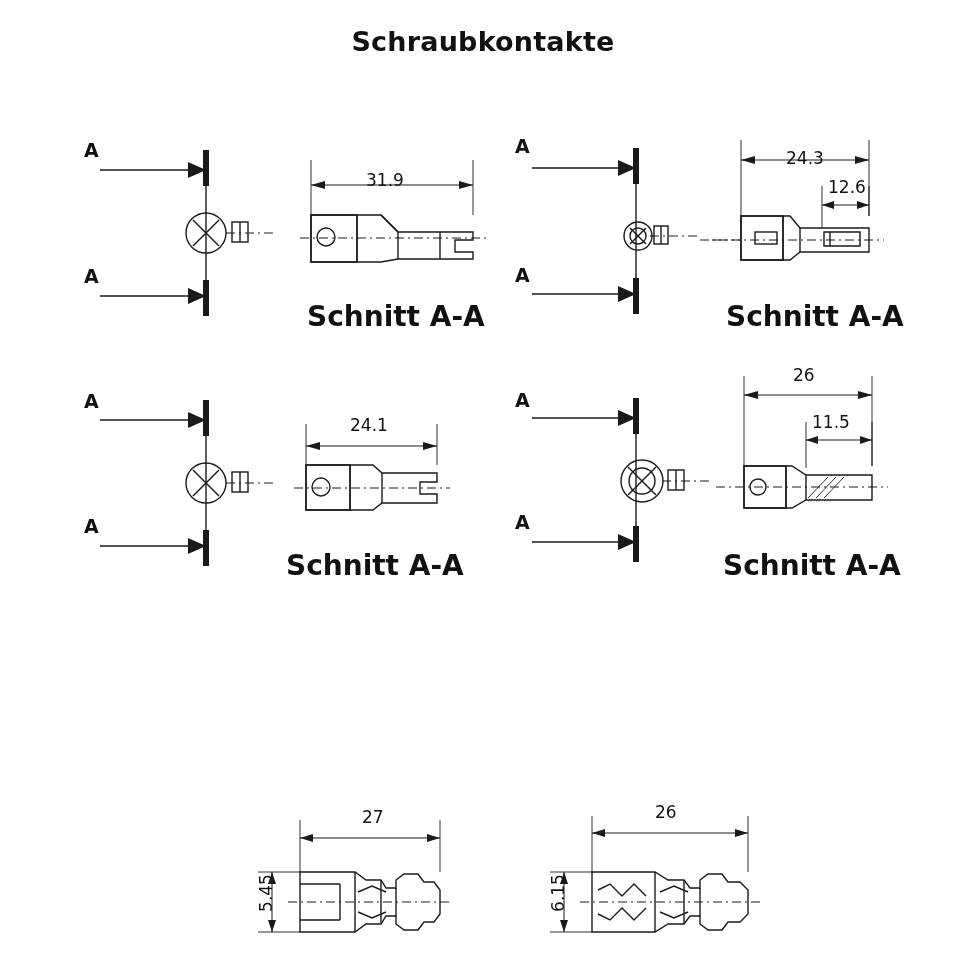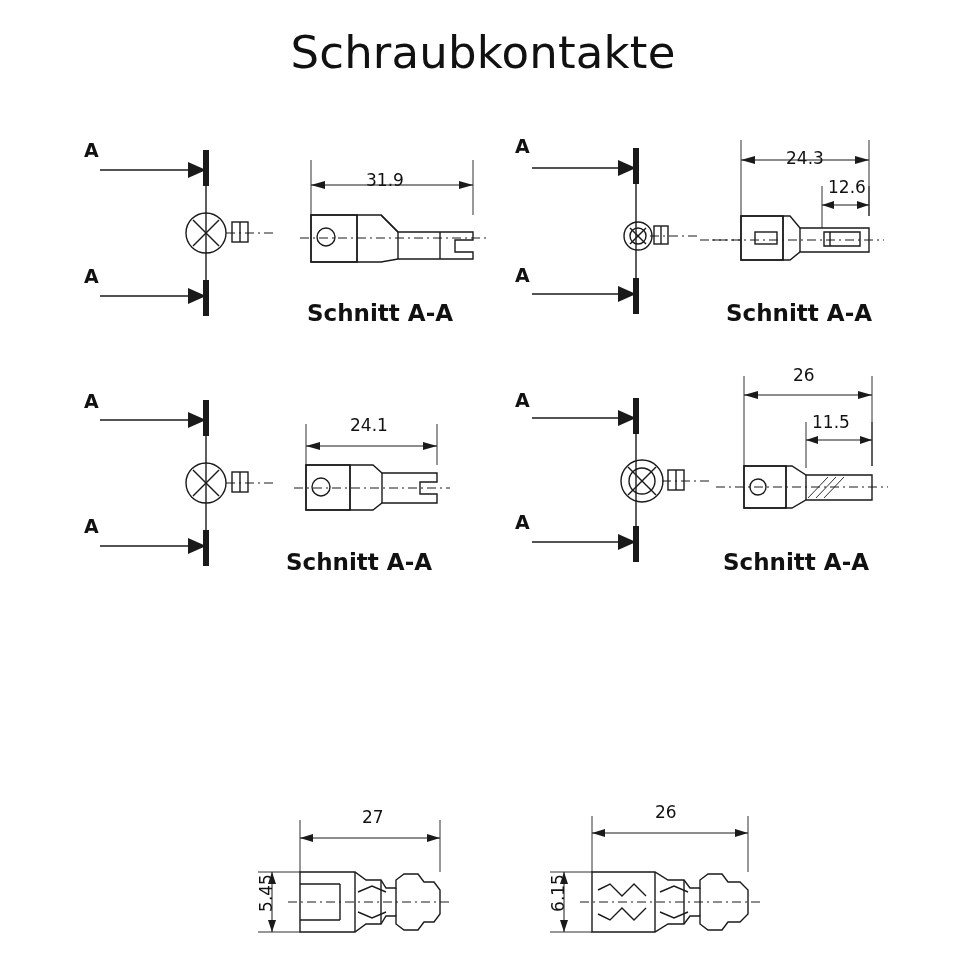--- a/index.html
+++ b/index.html
@@ -16,31 +16,31 @@
     overflow: hidden;
   }
   .sheet {
     position: absolute;
     inset: 0;
   }
   .title {
     position: absolute;
     width: 100%;
     text-align: center;
-    font-size: 45px;
-    font-weight: 400;
+    font-size: 27px;
+    font-weight: 700;
     letter-spacing: 0.2px;
     color: #111;
   }
   #title-screw { top: 26px; }
   #title-crimp { top: 706px; }
 
   .section-label {
     position: absolute;
-    font-size: 23px;
+    font-size: 28px;
     font-weight: bold;
     color: #111;
     white-space: nowrap;
   }
 
   .callout-a {
     position: absolute;
     font-size: 19px;
     font-weight: bold;
     color: #111;

